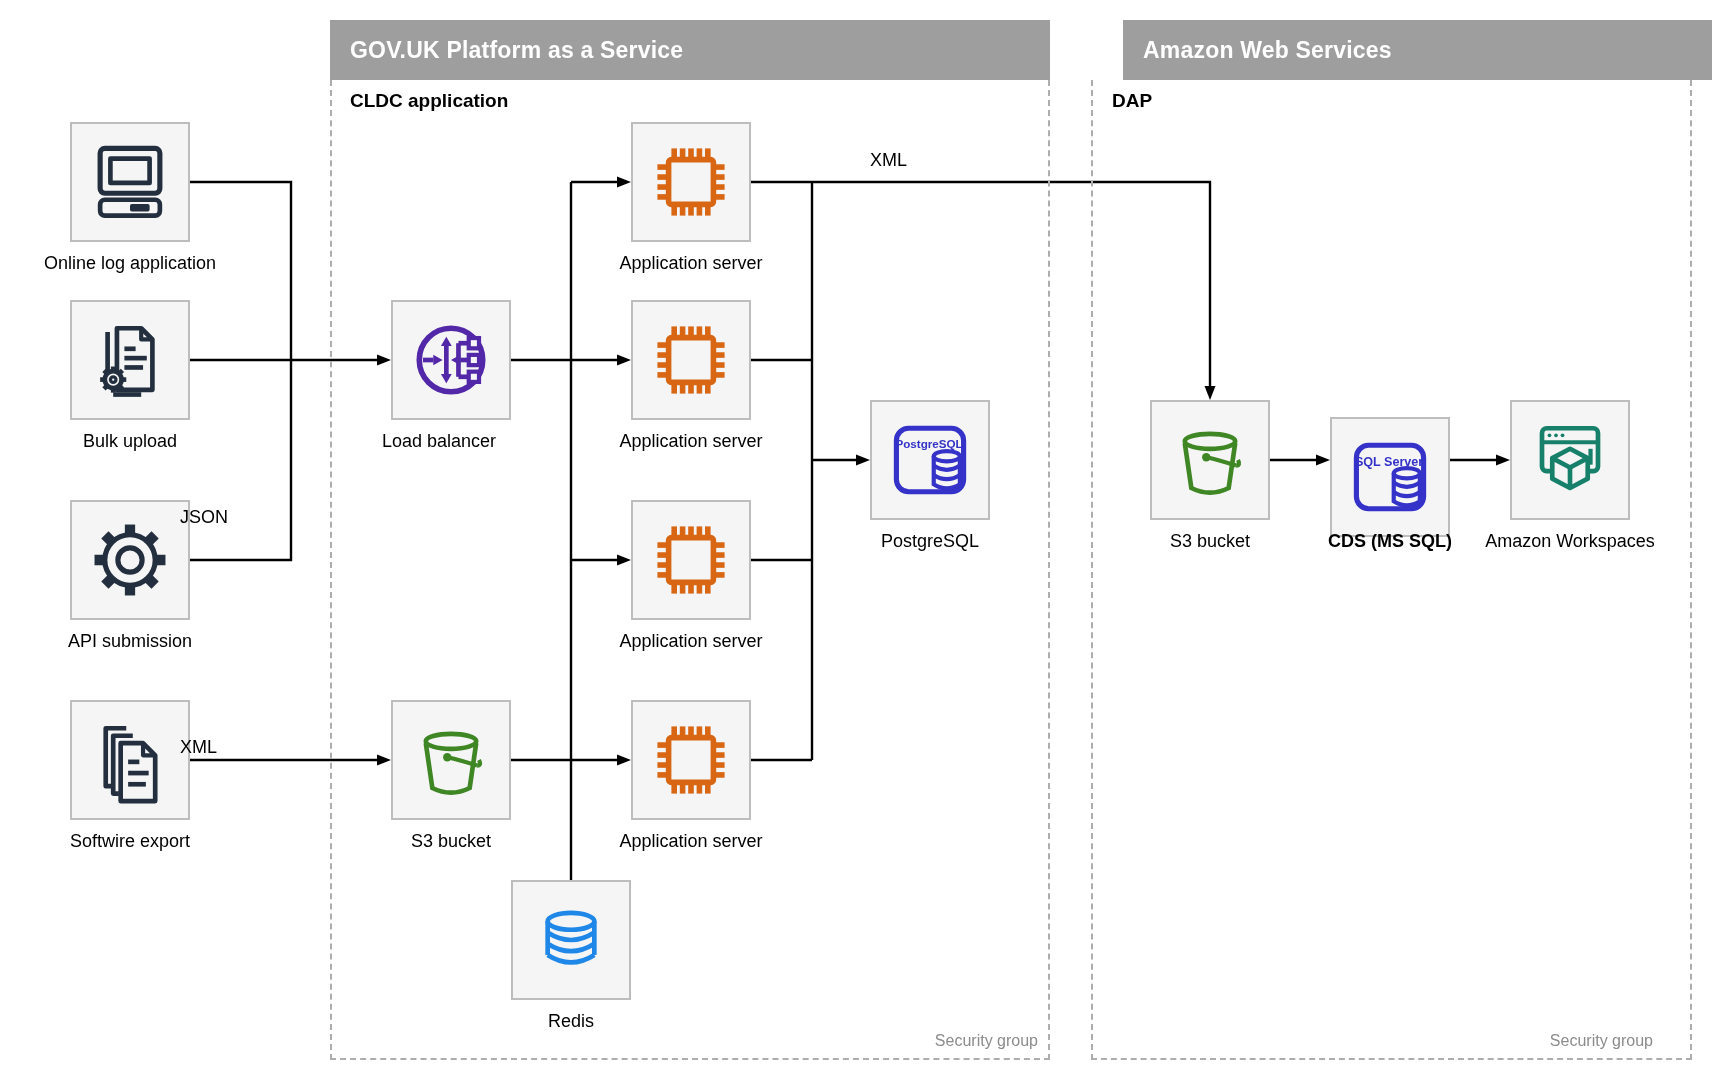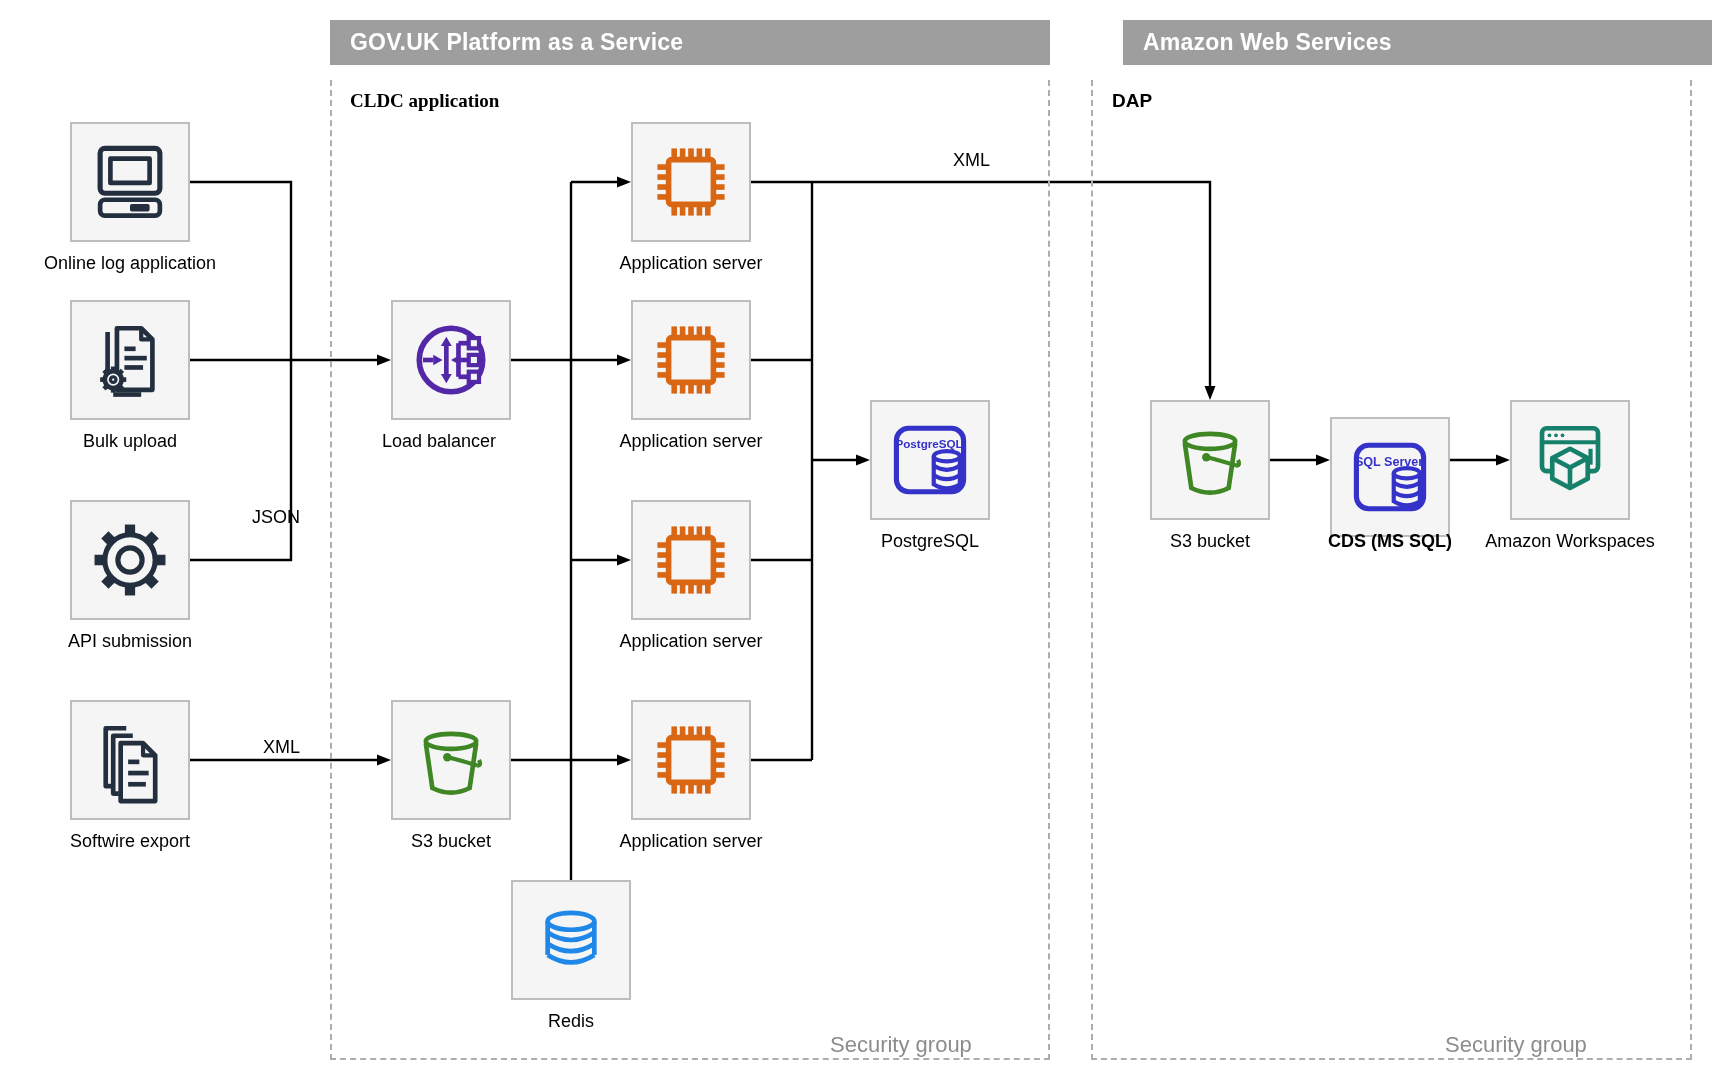--- a/index.html
+++ b/index.html
@@ -1,49 +1,49 @@
 <!DOCTYPE html>
 <html style="--header_gray: #9E9E9E; --dash_gray: #ADADAD; --box_bg: #F5F5F5; --box_border: #BDBDBD; --line: #000000; --muted_gray: #8C8C8C; --navy: #232F3E; --purple: #5227A8; --orange: #D86613; --green: #3F8624; --db_blue: #3432C8; --redis_blue: #1E87E8; --teal: #17806A;"><head>
 <meta charset="utf-8">
 <style>
   html,body{margin:0;padding:0;background:#ffffff;}
   .canvas{
     position:relative;width:1712px;height:1082px;background:#ffffff;
     font-family:"Liberation Sans", sans-serif; overflow:hidden;
   }
   .bar{
-    position:absolute;height:45px;top:20px;
+    position:absolute;height:60px;top:20px;
     background:var(--header_gray);color:#ffffff;
     font-weight:bold;font-size:23px;
     display:flex;align-items:center;padding-left:20px;box-sizing:border-box;
     letter-spacing:.2px;
   }
   .region{
     position:absolute;top:80px;height:980px;
     border:2px dashed var(--dash_gray);border-top:none;box-sizing:border-box;
   }
   .region-sublabel{
     position:absolute;font-weight:bold;font-size:19px;color:#000;
   }
   .security{
-    position:absolute;top:1032px;width:208px;
-    font-size:22px;color:var(--muted_gray);
+    position:absolute;top:1032px;width:208px;text-align:right;
+    font-size:16px;color:var(--muted_gray);
   }
   .node{
     position:absolute;width:120px;height:120px;
     background:var(--box_bg);border:2px solid var(--box_border);
     box-sizing:border-box;display:flex;align-items:center;justify-content:center;
   }
   .node svg{width:112px;height:112px;display:block;}
   .node-label{
     position:absolute;width:240px;text-align:center;
     font-size:18px;color:#000;line-height:22px;
   }
   .edge-label{
-    position:absolute;width:120px;text-align:right;
+    position:absolute;width:120px;text-align:left;
     font-size:18px;color:#000;
   }
   .edges{position:absolute;left:0;top:0;pointer-events:none;}
   .c-navy{color:var(--navy);}
   .c-purple{color:var(--purple);}
   .c-orange{color:var(--orange);}
   .c-green{color:var(--green);}
   .c-dbblue{color:var(--db_blue);}
   .c-redis{color:var(--redis_blue);}
   .c-teal{color:var(--teal);}
@@ -82,21 +82,21 @@
       <polygon points="391,760 377,754.5 377,765.5"></polygon>
       <polygon points="870,460 856,454.5 856,465.5"></polygon>
       <polygon points="1210,400 1204.5,386 1215.5,386"></polygon>
       <polygon points="1330,460 1316,454.5 1316,465.5"></polygon>
       <polygon points="1510,460 1496,454.5 1496,465.5"></polygon>
     </g>
   </svg>
 
   <div class="bar" style="left:330px;width:720px;">GOV.UK Platform as a Service</div>
   <div class="region" style="left:330px;width:720px;"></div>
-  <div class="region-sublabel" style="left:350px;top:90px;font-family:Liberation Serif, serif;">CLDC application</div>
+  <div class="region-sublabel" style="left:350px;top:90px;">CLDC application</div>
   <div class="security" style="left:830px;">Security group</div>
 
   <div class="bar" style="left:1091px;width:601px;margin-left:32px;">Amazon Web Services</div>
   <div class="region" style="left:1091px;width:601px;"></div>
   <div class="region-sublabel" style="left:1112px;top:90px;">DAP</div>
   <div class="security" style="left:1445px;">Security group</div>
 
   <div class="node" style="left:70px;top:122px;">
     <svg viewBox="0 0 120 120" class="c-navy">
       <g stroke="currentColor" fill="none" stroke-linejoin="round">

